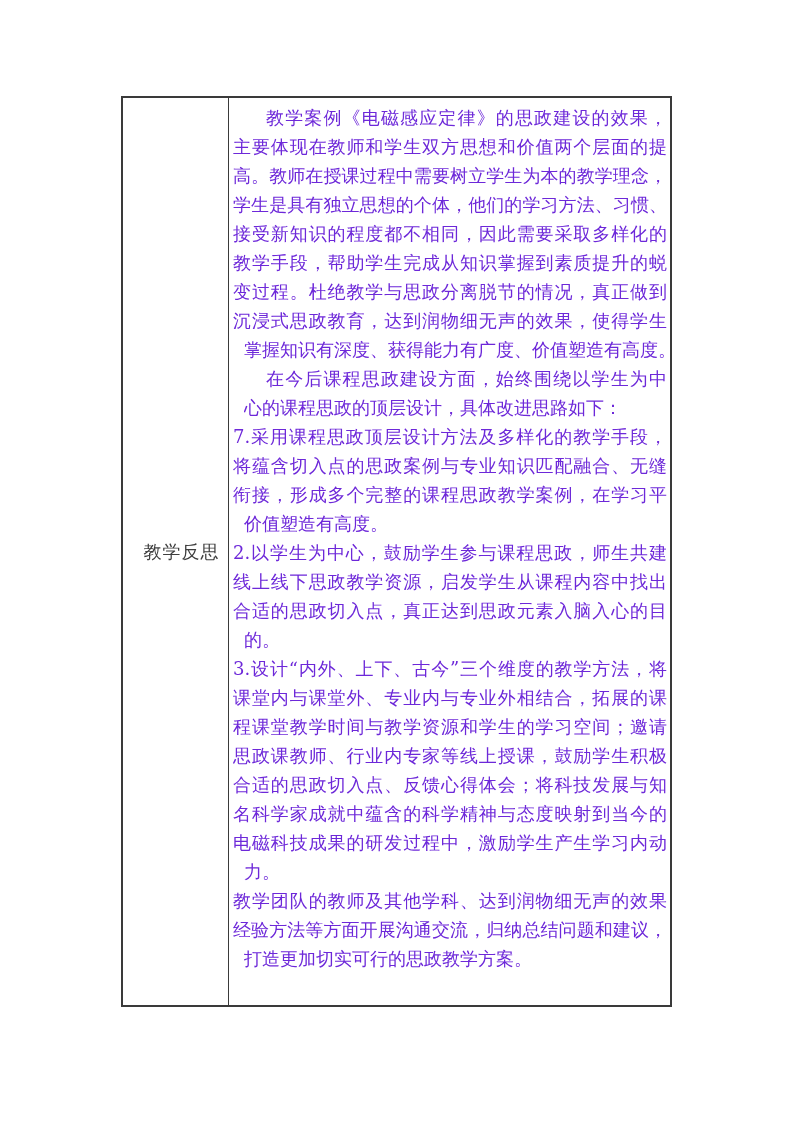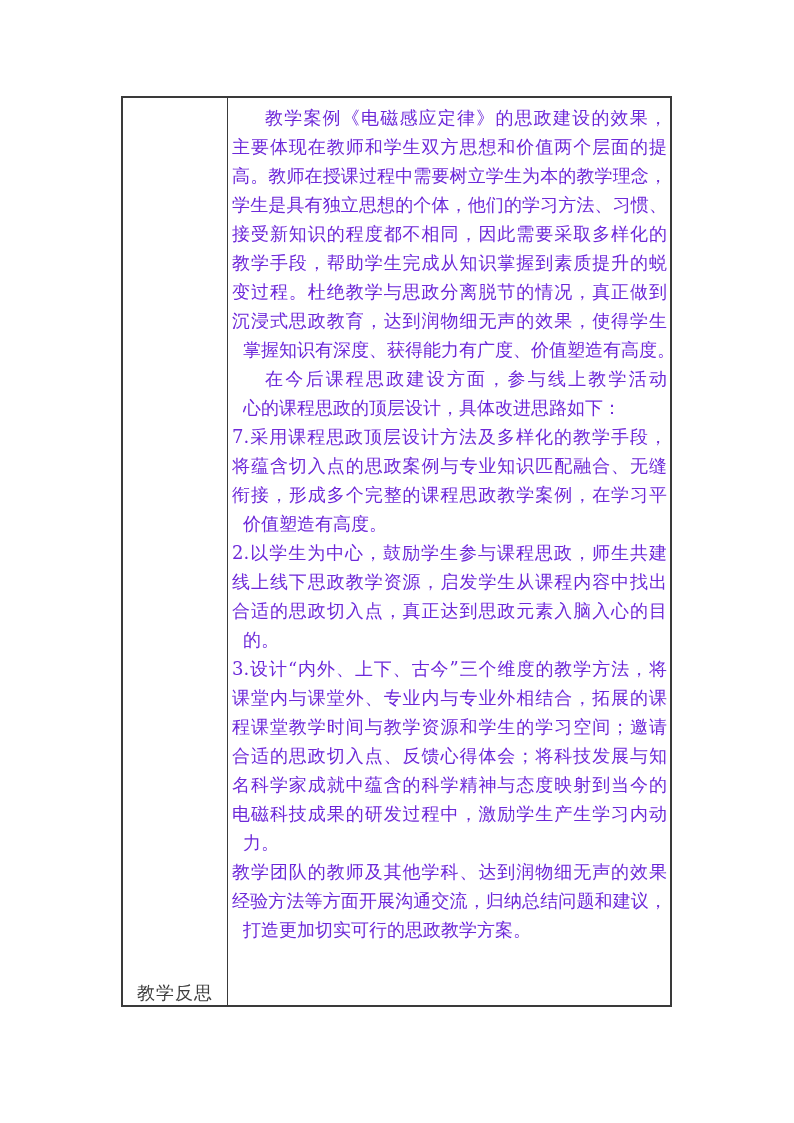--- a/index.html
+++ b/index.html
@@ -21,27 +21,28 @@
     left: 121px;
     top: 96px;
     width: 551px;
     height: 911px;
     box-sizing: border-box;
     border: 2px solid #3a3a3a;
     display: flex;
     background: #ffffff;
   }
   .cell-label {
-    width: 105px;
+    width: 94px;
     box-sizing: border-box;
     border-right: 1.5px solid #3a3a3a;
     display: flex;
-    align-items: flex-end;
+    align-items: center;
     justify-content: center;
     flex-shrink: 0;
+    margin-left: 12px;
   }
   .cell-label .label-text {
     font-size: 18px;
     letter-spacing: 1px;
     color: #3e3e3e;
     white-space: nowrap;
   }
   .cell-content {
     flex: 1;
     box-sizing: border-box;
@@ -77,33 +78,34 @@
     <div class="cell-content">
         <div class="line indent">教学案例《电磁感应定律》的思政建设的效果，</div>
         <div class="line">主要体现在教师和学生双方思想和价值两个层面的提</div>
         <div class="line">高。教师在授课过程中需要树立学生为本的教学理念，</div>
         <div class="line">学生是具有独立思想的个体，他们的学习方法、习惯、</div>
         <div class="line">接受新知识的程度都不相同，因此需要采取多样化的</div>
         <div class="line">教学手段，帮助学生完成从知识掌握到素质提升的蜕</div>
         <div class="line">变过程。杜绝教学与思政分离脱节的情况，真正做到</div>
         <div class="line">沉浸式思政教育，达到润物细无声的效果，使得学生</div>
         <div class="line para-end">掌握知识有深度、获得能力有广度、价值塑造有高度。</div>
-        <div class="line indent">在今后课程思政建设方面，参与线上教学活动</div>
+        <div class="line indent">在今后课程思政建设方面，始终围绕以学生为中</div>
         <div class="line para-end">心的课程思政的顶层设计，具体改进思路如下：</div>
         <div class="line">7.采用课程思政顶层设计方法及多样化的教学手段，</div>
         <div class="line">将蕴含切入点的思政案例与专业知识匹配融合、无缝</div>
         <div class="line">衔接，形成多个完整的课程思政教学案例，在学习平</div>
         <div class="line para-end">价值塑造有高度。</div>
         <div class="line">2.以学生为中心，鼓励学生参与课程思政，师生共建</div>
         <div class="line">线上线下思政教学资源，启发学生从课程内容中找出</div>
         <div class="line">合适的思政切入点，真正达到思政元素入脑入心的目</div>
         <div class="line para-end">的。</div>
         <div class="line">3.设计“内外、上下、古今”三个维度的教学方法，将</div>
         <div class="line">课堂内与课堂外、专业内与专业外相结合，拓展的课</div>
         <div class="line">程课堂教学时间与教学资源和学生的学习空间；邀请</div>
+        <div class="line">思政课教师、行业内专家等线上授课，鼓励学生积极</div>
         <div class="line">合适的思政切入点、反馈心得体会；将科技发展与知</div>
         <div class="line">名科学家成就中蕴含的科学精神与态度映射到当今的</div>
         <div class="line">电磁科技成果的研发过程中，激励学生产生学习内动</div>
         <div class="line para-end">力。</div>
         <div class="line">教学团队的教师及其他学科、达到润物细无声的效果</div>
         <div class="line">经验方法等方面开展沟通交流，归纳总结问题和建议，</div>
         <div class="line para-end">打造更加切实可行的思政教学方案。</div>
       </div>
   </div>
 </div>

